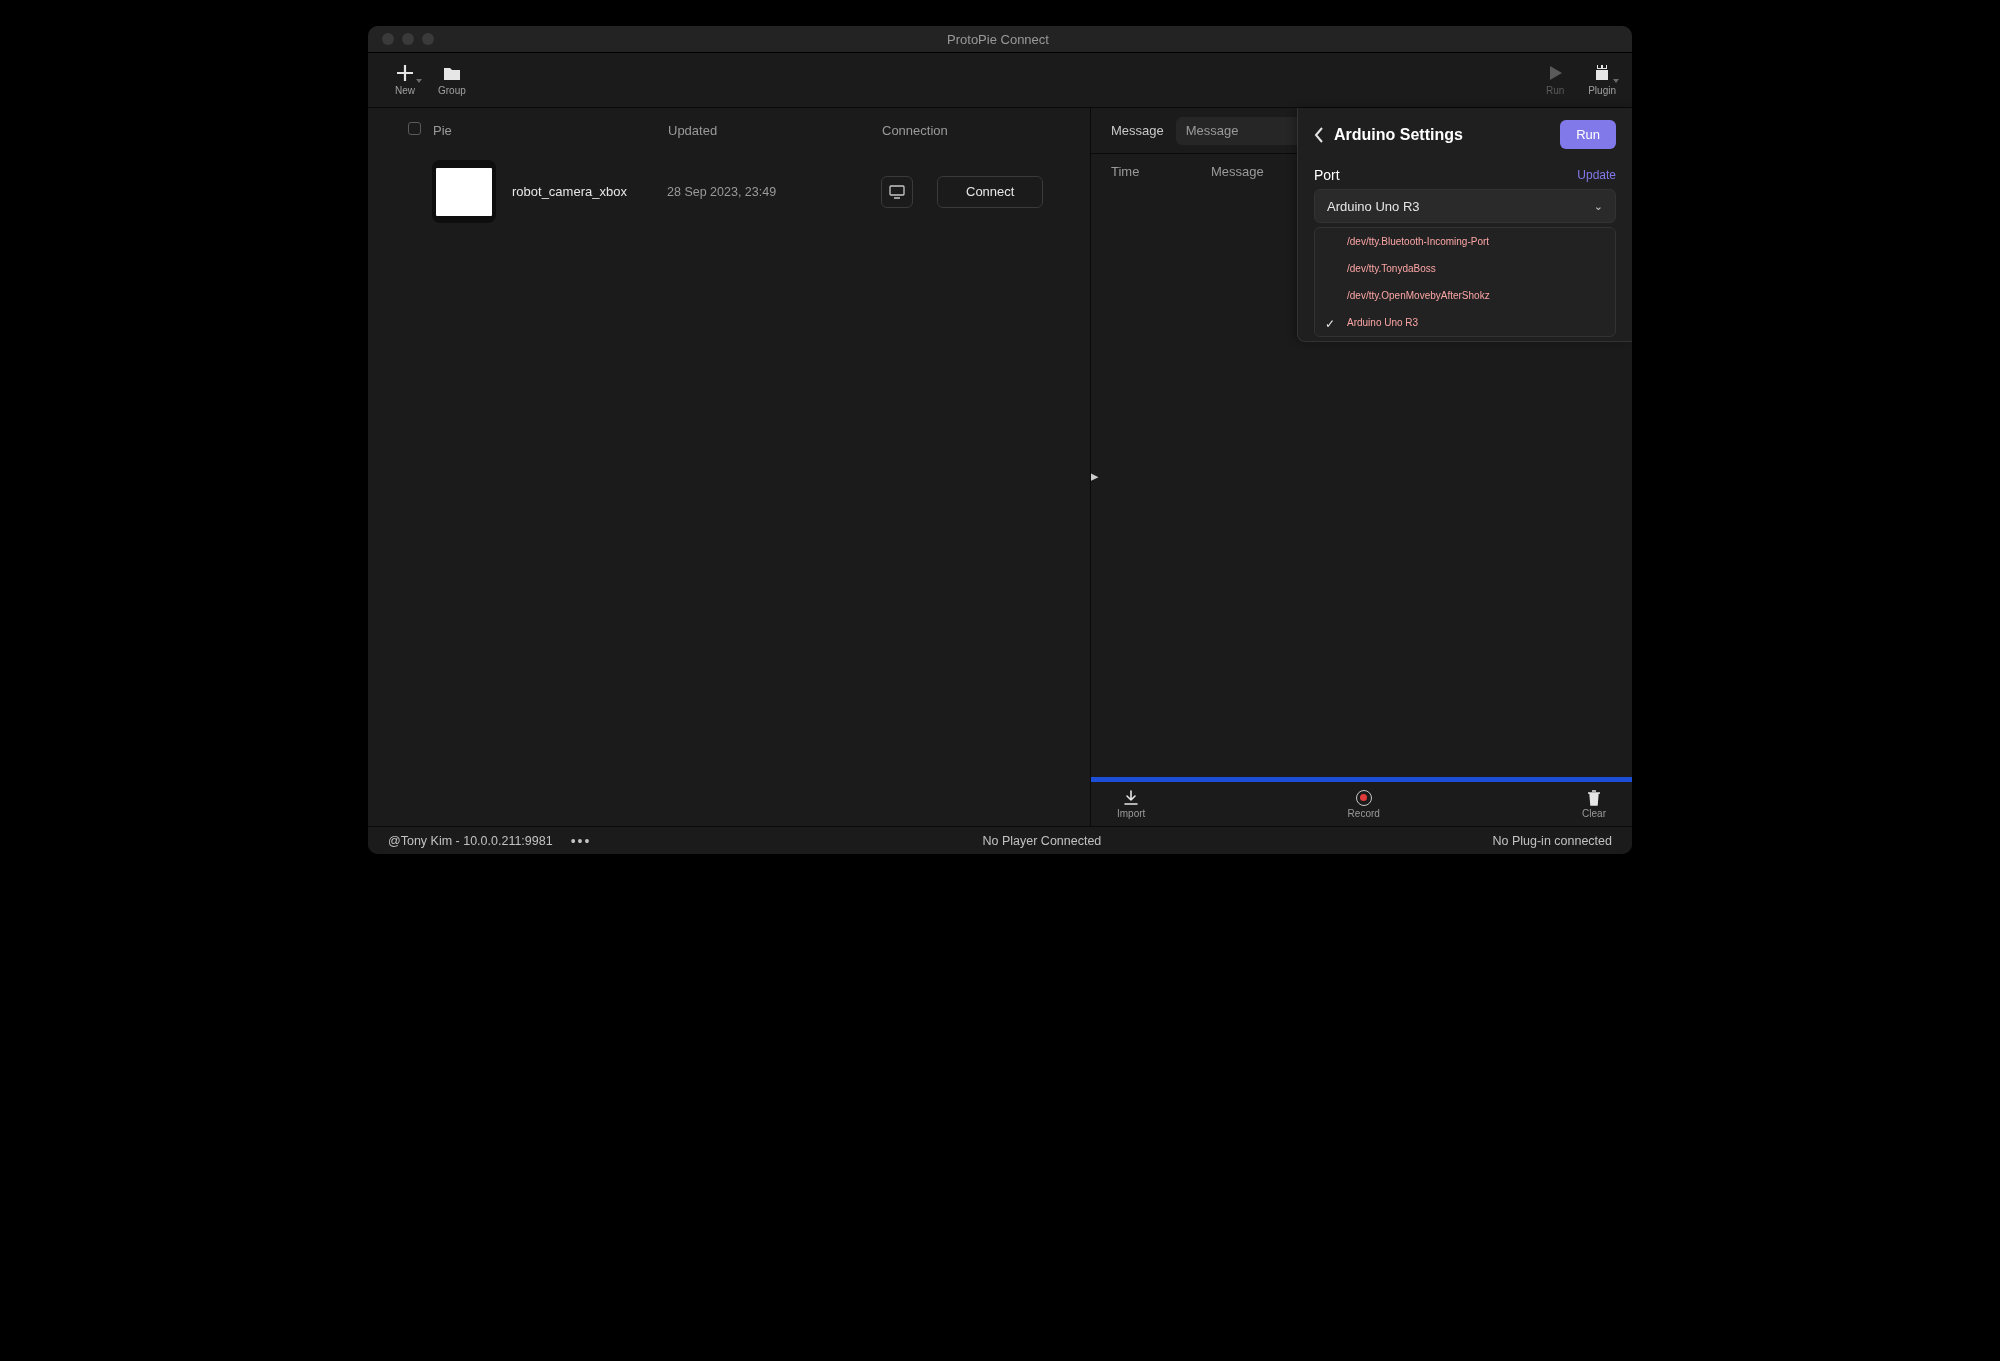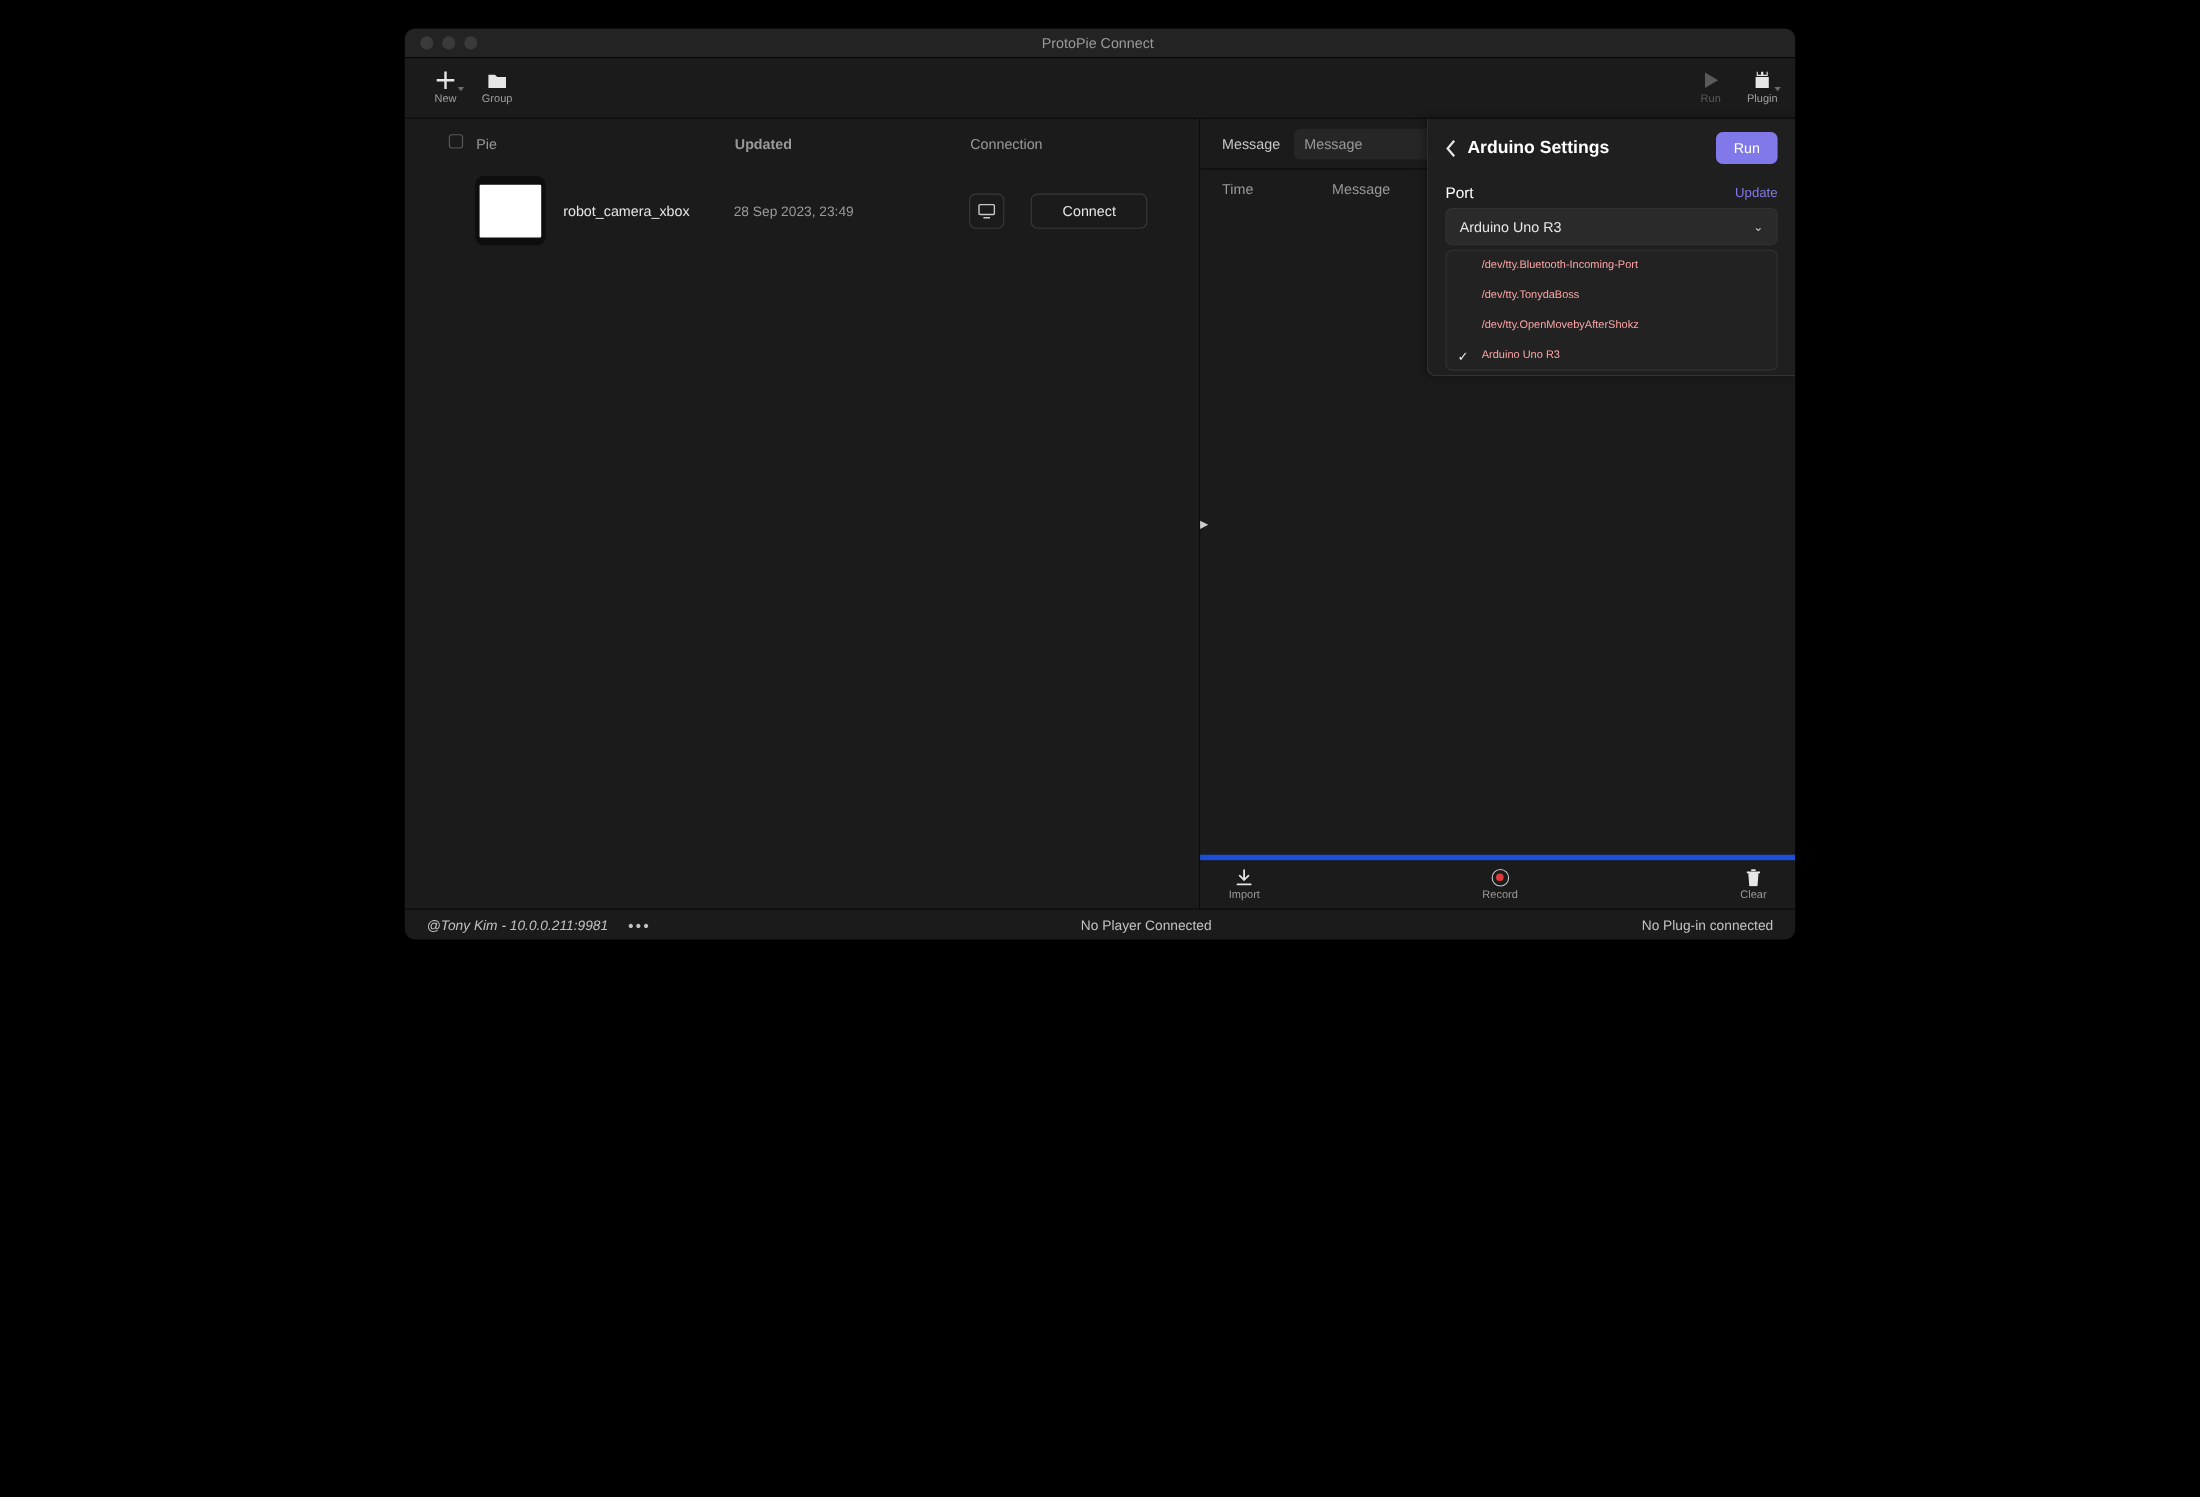--- a/index.html
+++ b/index.html
@@ -17,21 +17,21 @@
 .tb-icon.dim { color: #5a5a5a; }
 .tb-label { font-size: 10px; color: #a0a0a0; }
 .tb-label.dim { color: #5a5a5a; }
 .chevtiny { position:absolute; bottom:-1px; right:-6px; width:0; height:0; border-left:3px solid transparent; border-right:3px solid transparent; border-top:4px solid #6a6a6a; }
 svg { display:block; }
 .content { display: flex; height: calc(100% - 27px - 55px - 28px); }
 .left { flex: 0 0 722px; display:flex; flex-direction:column; }
 .headers { display: flex; align-items: center; padding: 14px 20px 12px 40px; color: #9a9a9a; font-size: 13px; }
 .headers .h-check { flex:0 0 25px; }
 .headers .h-pie { flex:0 0 235px; }
-.headers .h-upd { flex:0 0 214px;font-weight:bold; }
+.headers .h-upd { flex:0 0 214px; }
 .headers .h-conn { flex:1; }
 .chk { width: 13px; height: 13px; border: 1.5px solid #5a5a5a; border-radius: 3px; display:inline-block; }
 .row { display: flex; align-items: center; padding: 10px 20px 10px 39px; color: #e6e6e6; font-size: 13px; }
 .row .h-check { flex:0 0 25px; }
 .row .h-pie { flex:0 0 235px; display:flex; align-items:center; gap:16px; }
 .row .h-upd { flex:0 0 214px; color:#9a9a9a; font-size:12.5px; }
 .row .h-conn { flex:1; display:flex; gap:24px; }
 .thumb { width: 64px; height: 63px; background:#0e0e0e; border-radius:8px; display:flex; align-items:center; justify-content:center; }
 .thumb-inner { width:56px; height:48px; background:#fff; border-radius:1px; }
 .icon-btn { width: 32px; height: 32px; border:1px solid #3a3a3a; border-radius:6px; display:flex; align-items:center; justify-content:center; cursor:pointer; }
@@ -211,21 +211,21 @@
           <div class="dd-item">/dev/tty.TonydaBoss</div>
           <div class="dd-item">/dev/tty.OpenMovebyAfterShokz</div>
           <div class="dd-item selected">Arduino Uno R3</div>
         </div>
       </div>
     </div>
 
   </div>
 
   <div class="statusbar">
-    <div style="display:flex; align-items:center;font-style:italic;">
+    <div style="display:flex; align-items:center;">
       <span>@Tony Kim - 10.0.0.211:9981</span>
       <span class="dots">•••</span>
     </div>
     <span>No Player Connected</span>
     <span>No Plug-in connected</span>
   </div>
 
 </div>
 
 </body></html>

